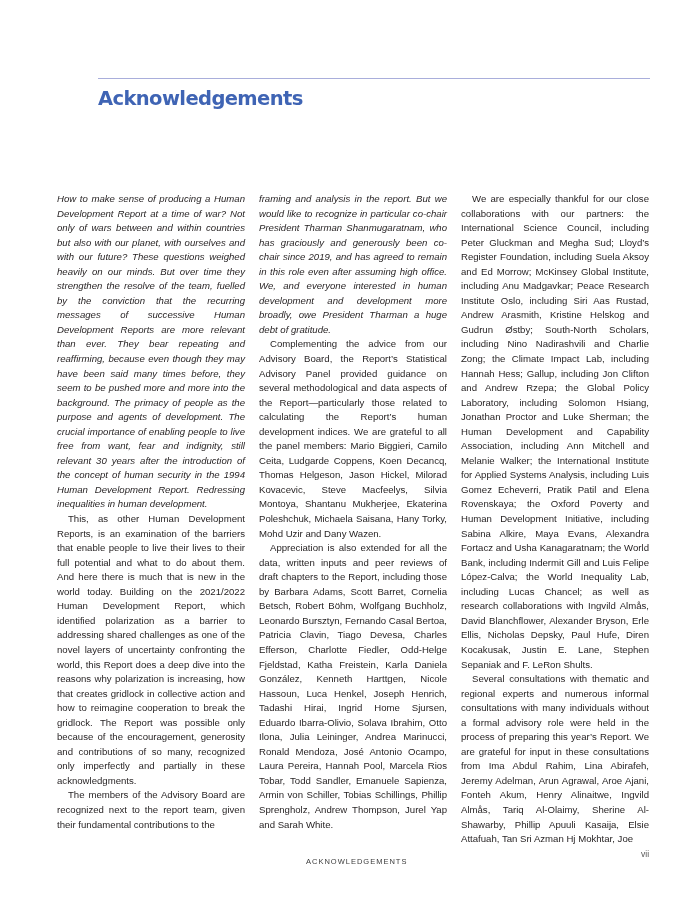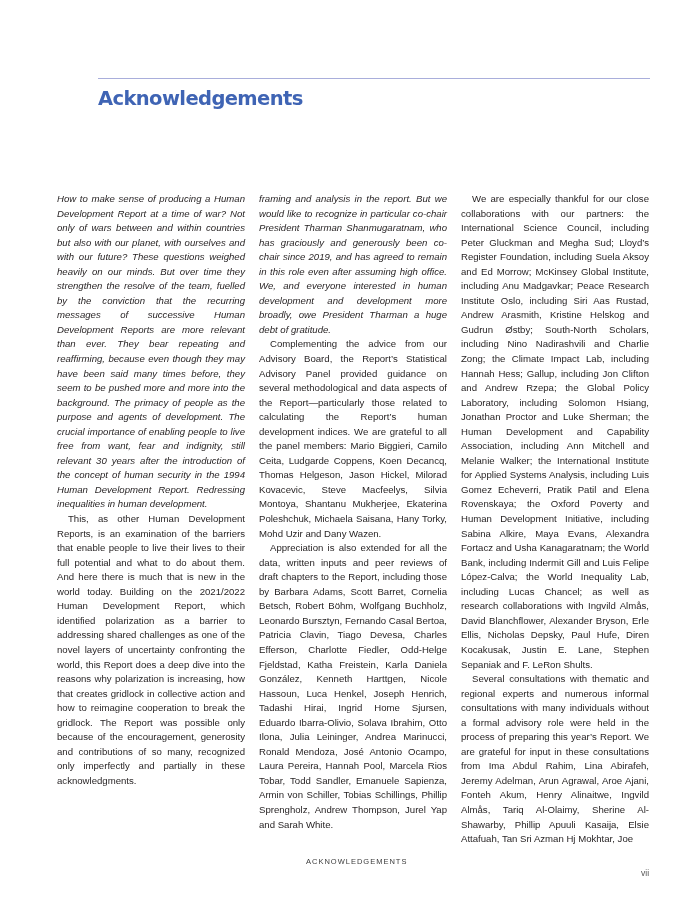--- a/index.html
+++ b/index.html
@@ -7,32 +7,33 @@
            font-family: "Liberation Sans", sans-serif; color: #231f20; }
     .top-rule { position: absolute; left: 98px; top: 78px; width: 552px; height: 1px; background: #a9aedb; }
     .page-title { position: absolute; left: 98px; top: 87px; margin: 0;
                   font-family: "DejaVu Sans", sans-serif; font-weight: bold; font-size: 19.5px;
                   color: #3f64b4; letter-spacing: -0.6px; }
     .columns { position: absolute; top: 192px; left: 57px; width: 592px; display: flex; gap: 14px; }
     .col { width: 188px; font-size: 9.6px; line-height: 14.55px; text-align: justify; hyphens: manual; }
     .col p { margin: 0; text-indent: 11px; }
     .col p.first { text-indent: 0; font-style: italic; }
     .footer-label { position: absolute; left: 306px; top: 857px; font-size: 7.5px; letter-spacing: 1px; color: #3a3a3a; }
-    .page-number { position: absolute; left: 641px; top: 868px; font-size: 8.5px; color: #555; }
+    .page-number { position: absolute; left: 641px; top: 849px; font-size: 8.5px; color: #555; }
   </style>
 </head>
 <body>
 
 <div class="top-rule"></div>
 <h1 class="page-title">Acknowledgements</h1>
 
 <div class="columns">
   <div class="col">
     <p class="first">How to make sense of producing a Human Development Report at a time of war? Not only of wars between and within countries but also with our planet, with ourselves and with our future? These questions weighed heavily on our minds. But over time they strengthen the resolve of the team, fuelled by the conviction that the recurring messages of successive Human Development Reports are more relevant than ever. They bear repeating and reaffirming, because even though they may have been said many times before, they seem to be pushed more and more into the background. The primacy of people as the purpose and agents of development. The crucial importance of enabling people to live free from want, fear and indignity, still relevant 30 years after the introduction of the concept of human security in the 1994 Human Development Report. Redressing inequalities in human development.</p>
     <p>This, as other Human Development Reports, is an examination of the barriers that enable people to live their lives to their full potential and what to do about them. And here there is much that is new in the world today. Building on the 2021/2022 Human Development Report, which identified polarization as a barrier to addressing shared challenges as one of the novel layers of uncertainty confronting the world, this Report does a deep dive into the reasons why polarization is increasing, how that creates gridlock in collective action and how to reimagine cooperation to break the gridlock. The Report was possible only because of the encouragement, generosity and contributions of so many, recognized only imperfectly and partially in these acknowledgments.</p>
+    <p>The members of the Advisory Board are recognized next to the report team, given their fundamental contributions to the</p>
   </div>
   <div class="col">
     <p class="first">framing and analysis in the report. But we would like to recognize in particular co-chair President Tharman Shanmugaratnam, who has graciously and generously been co-chair since 2019, and has agreed to remain in this role even after assuming high office. We, and everyone interested in human development and development more broadly, owe President Tharman a huge debt of gratitude.</p>
     <p>Complementing the advice from our Advisory Board, the Report’s Statistical Advisory Panel provided guidance on several methodological and data aspects of the Report—particularly those related to calculating the Report’s human development indices. We are grateful to all the panel members: Mario Biggieri, Camilo Ceita, Ludgarde Coppens, Koen Decancq, Thomas Helgeson, Jason Hickel, Milorad Kovacevic, Steve Macfeelys, Silvia Montoya, Shantanu Mukherjee, Ekaterina Poleshchuk, Michaela Saisana, Hany Torky, Mohd Uzir and Dany Wazen.</p>
     <p>Appreciation is also extended for all the data, written inputs and peer reviews of draft chapters to the Report, including those by Barbara Adams, Scott Barret, Cornelia Betsch, Robert Böhm, Wolfgang Buchholz, Leonardo Bursztyn, Fernando Casal Bertoa, Patricia Clavin, Tiago Devesa, Charles Efferson, Charlotte Fiedler, Odd-Helge Fjeldstad, Katha Freistein, Karla Daniela González, Kenneth Harttgen, Nicole Hassoun, Luca Henkel, Joseph Henrich, Tadashi Hirai, Ingrid Home Sjursen, Eduardo Ibarra-Olivio, Solava Ibrahim, Otto Ilona, Julia Leininger, Andrea Marinucci, Ronald Mendoza, José Antonio Ocampo, Laura Pereira, Hannah Pool, Marcela Rios Tobar, Todd Sandler, Emanuele Sapienza, Armin von Schiller, Tobias Schillings, Phillip Sprengholz, Andrew Thompson, Jurel Yap and Sarah White.</p>
   </div>
   <div class="col">
     <p>We are especially thankful for our close collaborations with our partners: the International Science Council, including Peter Gluckman and Megha Sud; Lloyd’s Register Foundation, including Suela Aksoy and Ed Morrow; McKinsey Global Institute, including Anu Madgavkar; Peace Research Institute Oslo, including Siri Aas Rustad, Andrew Arasmith, Kristine Helskog and Gudrun Østby; South-North Scholars, including Nino Nadirashvili and Charlie Zong; the Climate Impact Lab, including Hannah Hess; Gallup, including Jon Clifton and Andrew Rzepa; the Global Policy Laboratory, including Solomon Hsiang, Jonathan Proctor and Luke Sherman; the Human Development and Capability Association, including Ann Mitchell and Melanie Walker; the International Institute for Applied Systems Analysis, including Luis Gomez Echeverri, Pratik Patil and Elena Rovenskaya; the Oxford Poverty and Human Development Initiative, including Sabina Alkire, Maya Evans, Alexandra Fortacz and Usha Kanagaratnam; the World Bank, including Indermit Gill and Luis Felipe López-Calva; the World Inequality Lab, including Lucas Chancel; as well as research collaborations with Ingvild Almås, David Blanchflower, Alexander Bryson, Erle Ellis, Nicholas Depsky, Paul Hufe, Diren Kocakusak, Justin E. Lane, Stephen Sepaniak and F. LeRon Shults.</p>
     <p>Several consultations with thematic and regional experts and numerous informal consultations with many individuals without a formal advisory role were held in the process of preparing this year’s Report. We are grateful for input in these consultations from Ima Abdul Rahim, Lina Abirafeh, Jeremy Adelman, Arun Agrawal, Aroe Ajani, Fonteh Akum, Henry Alinaitwe, Ingvild Almås, Tariq Al-Olaimy, Sherine Al-Shawarby, Phillip Apuuli Kasaija, Elsie Attafuah, Tan Sri Azman Hj Mokhtar, Joe</p>
   </div>

